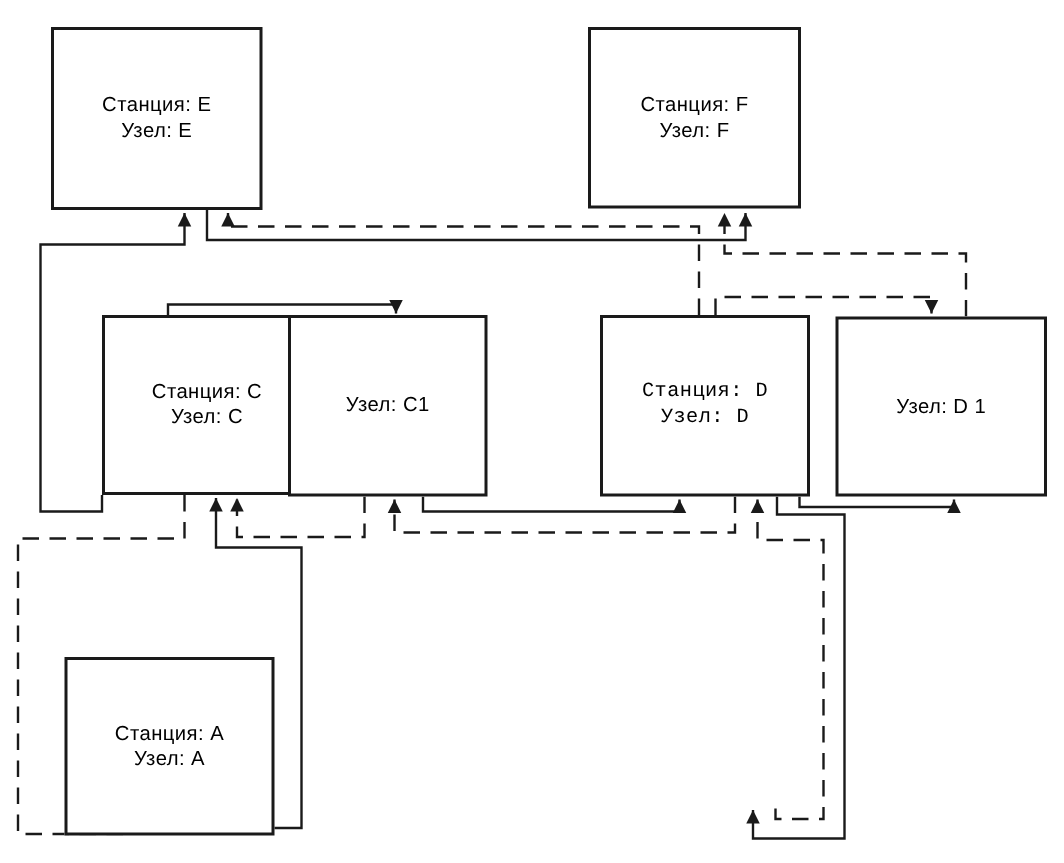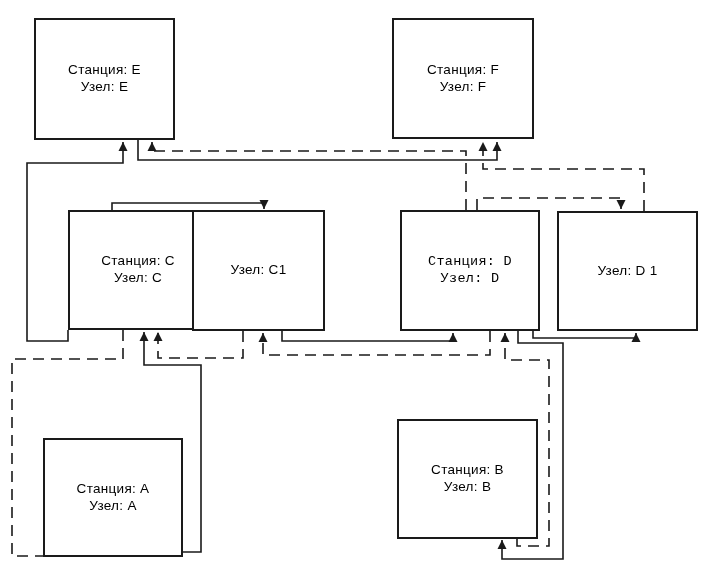--- a/index.html
+++ b/index.html
@@ -142,18 +142,14 @@
         <div class="node-line">Станция: D</div>
         <div class="node-line">Узел: D</div>
       </div>
       <div class="node" style="left: 557px; top: 211px; width: 141px; height: 120px; text-align: center;">
         <div class="node-line">Узел: D 1</div>
       </div>
       <div class="node" style="left: 43px; top: 438px; width: 140px; height: 119px;">
         <div class="node-line">Станция: A</div>
         <div class="node-line">Узел: A</div>
       </div>
-      <div class="node" style="left: 397px; top: 419px; width: 141px; height: 120px;">
-        <div class="node-line">Станция: B</div>
-        <div class="node-line">Узел: B</div>
-      </div>
     </div>
 </div>
 
 </body></html>

